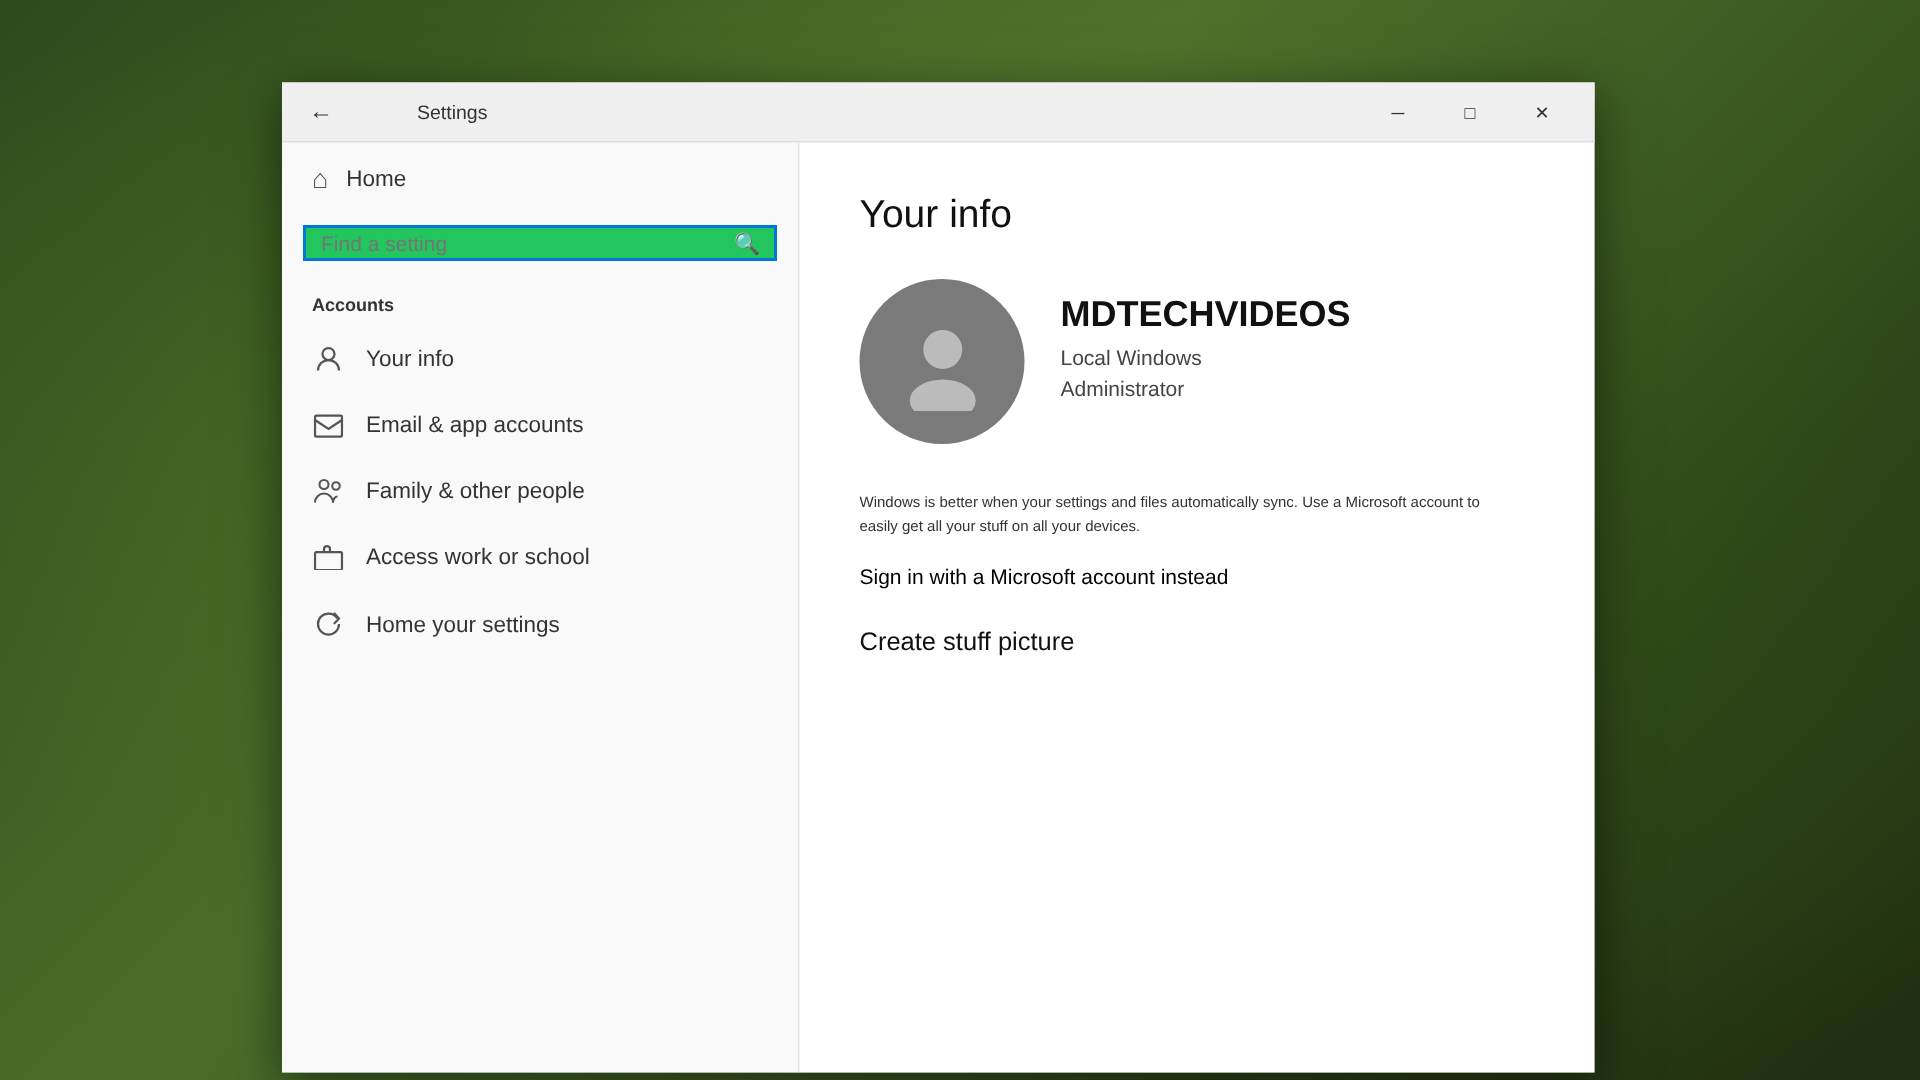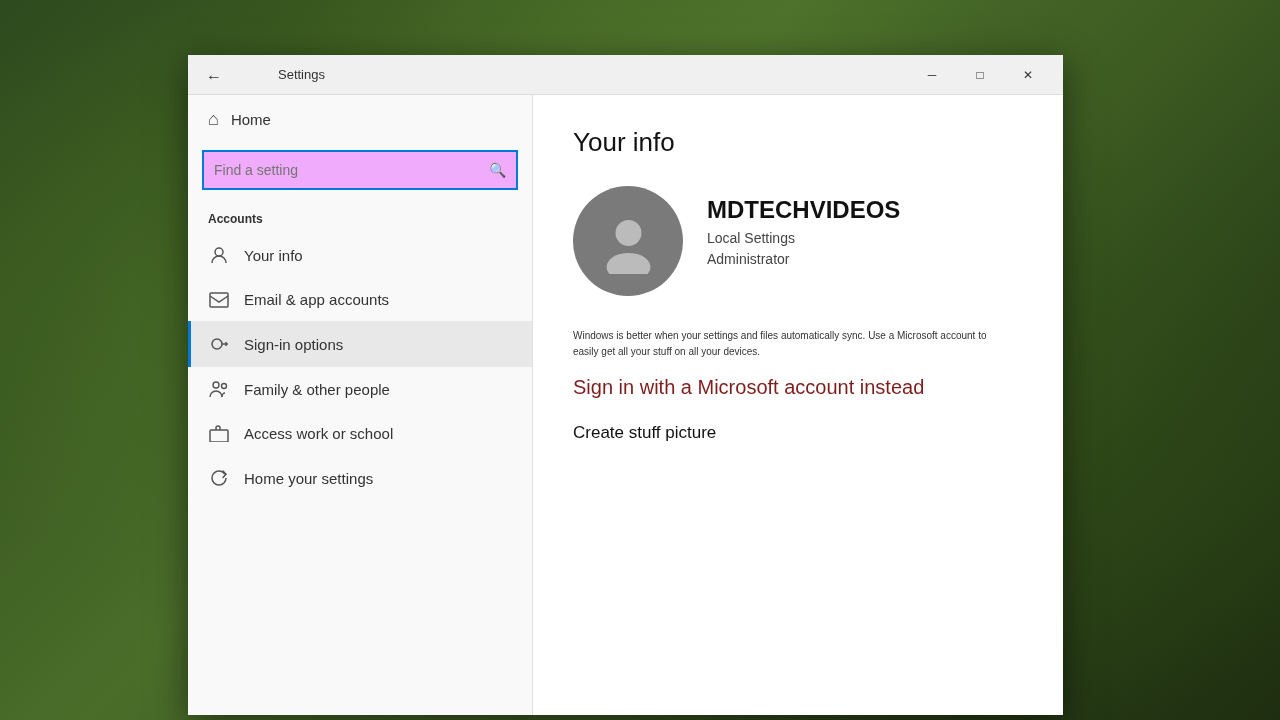--- a/index.html
+++ b/index.html
@@ -131,22 +131,22 @@
 
     
     .search-container {
       padding: 6px 14px 14px;
     }
 
     .search-box {
       display: flex;
       align-items: center;
       border: 2px solid #0078d7;
-      background: #f0abfc;
-      height: 40px;
+      background: #22c55e;
+      height: 24px;
     }
 
     .search-input {
       flex: 1;
       border: none;
       outline: none;
       padding: 0 10px;
       font-size: 14px;
       color: #333;
       background: transparent;
@@ -268,23 +268,23 @@
     
     .description {
       font-size: 10px;
       color: #333;
       line-height: 1.6;
       max-width: 440px;
       margin-bottom: 16px;
     }
 
     .ms-link {
-      color: #7f1d1d;
+      color: #000000;
       text-decoration: none;
-      font-size: 20px;
+      font-size: 14px;
       cursor: pointer;
     }
 
     .create-picture-heading {
       font-size: 17px;
       font-weight: 400;
       color: #111;
       margin-top: 24px;
     }
 
@@ -345,29 +345,20 @@
       <div class="nav-item">
         <span class="nav-icon">
           <svg width="20" height="16" viewBox="0 0 20 16" fill="none">
             <rect x="1" y="1" width="18" height="14" rx="1" stroke="#555" stroke-width="1.5" fill="none"></rect>
             <path d="M1 4l9 6 9-6" stroke="#555" stroke-width="1.5" fill="none"></path>
           </svg>
         </span>
         <span class="nav-label">Email &amp; app accounts</span>
       </div>
 
-      <div class="nav-item active">
-        <span class="nav-icon">
-          <svg width="20" height="20" viewBox="0 0 20 20" fill="none">
-            <circle cx="8" cy="10" r="5" stroke="#555" stroke-width="1.5" fill="none"></circle>
-            <path d="M13 10h6M17 8v4" stroke="#555" stroke-width="1.5"></path>
-          </svg>
-        </span>
-        <span class="nav-label">Sign-in options</span>
-      </div>
 
       <div class="nav-item">
         <span class="nav-icon">
           <svg width="22" height="18" viewBox="0 0 22 18" fill="none">
             <circle cx="8" cy="5" r="3" stroke="#555" stroke-width="1.4" fill="none"></circle>
             <circle cx="16" cy="6" r="2.5" stroke="#555" stroke-width="1.4" fill="none"></circle>
             <path d="M2 17c0-3.314 2.686-6 6-6s6 2.686 6 6" stroke="#555" stroke-width="1.4" fill="none"></path>
             <path d="M14 17c0-2.209 1.343-4 3-4" stroke="#555" stroke-width="1.4" fill="none"></path>
           </svg>
         </span>
@@ -403,21 +394,21 @@
       
       <div class="avatar-section">
         <div class="avatar-circle">
           <svg class="avatar-svg" viewBox="0 0 65 65" fill="none">
             <circle cx="32.5" cy="24" r="13" fill="#bbb"></circle>
             <ellipse cx="32.5" cy="58" rx="22" ry="14" fill="#bbb"></ellipse>
           </svg>
         </div>
         <div class="user-info">
           <div class="username">MDTECHVIDEOS</div>
-          <div class="account-type">Local Settings</div>
+          <div class="account-type">Local Windows</div>
           <div class="account-type">Administrator</div>
         </div>
       </div>
 
       
       <p class="description">Windows is better when your settings and files automatically sync. Use a Microsoft account to easily get all your stuff on all your devices.</p>
 
       
       <a class="ms-link" href="#">Sign in with a Microsoft account instead</a>
 

